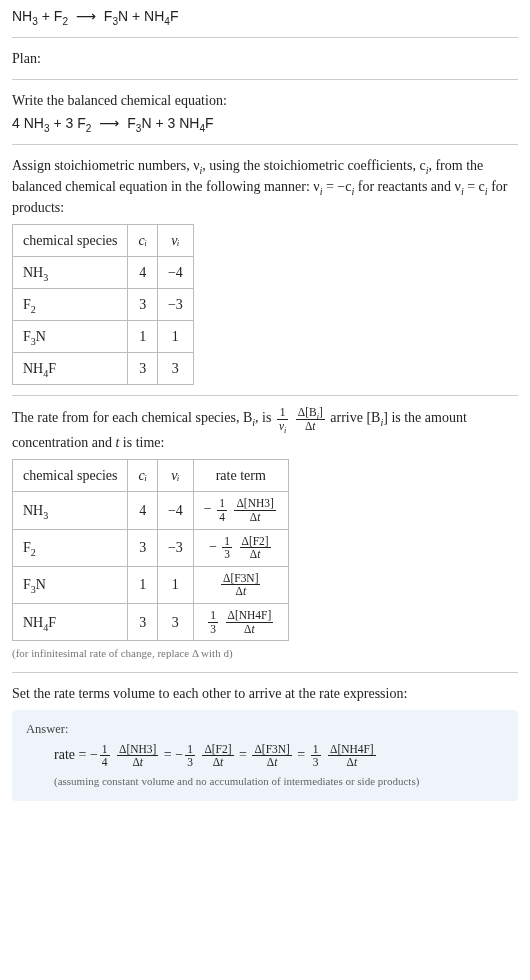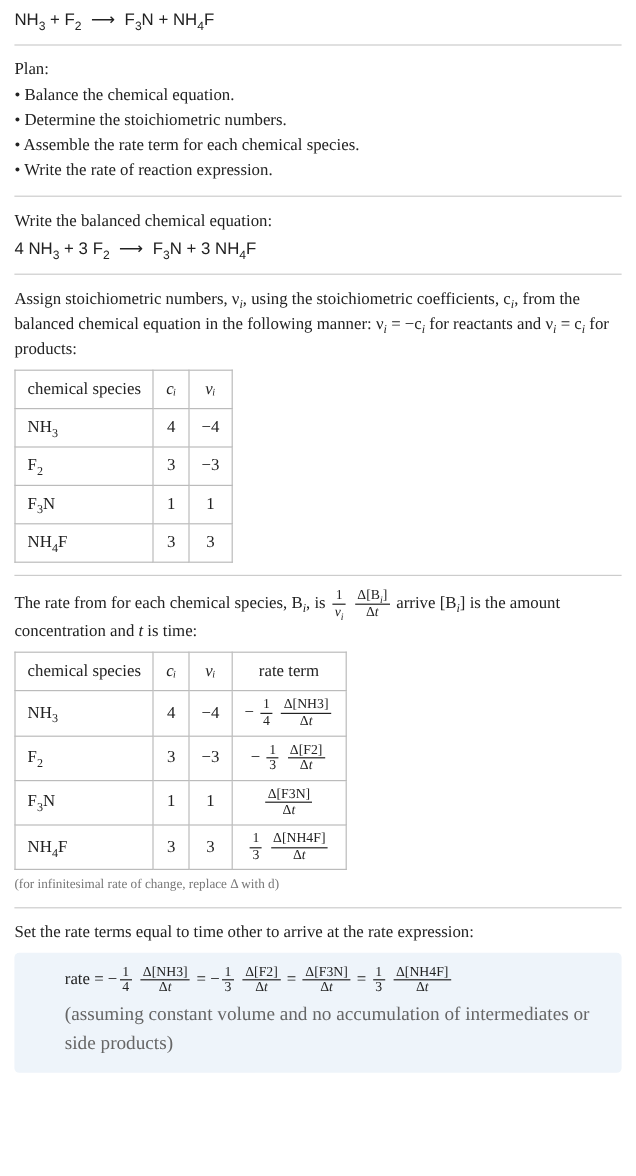--- a/index.html
+++ b/index.html
@@ -48,21 +48,21 @@
 .frac .den { display: block; padding: 0 2px; }
 .small-note { color: #777; font-size: 11px; margin-top: 4px; }
 .answer-box {
   background: #eef4fa;
   border-radius: 4px;
   padding: 10px 14px 12px 14px;
   margin-top: 6px;
 }
 .answer-box .label { font-size: 12.5px; color: #444; margin-bottom: 4px; }
 .answer-box .row { padding-left: 28px; white-space: nowrap; }
-.answer-box .assume { font-size: 16px; color: #666; padding-left: 28px; margin-top: 4px; }
+.answer-box .assume { font-size: 11px; color: #666; padding-left: 28px; margin-top: 4px; }
 .ital { font-style: italic; }
 .rate-intro, .stoich-intro, .set-intro, .bal-intro, .prompt { margin-bottom: 2px; }
 </style>
 </head>
 <body>
 
 <div class="prompt">
   <div class="eq">
     <span><span>NH</span><sub>3</sub></span>
     <span> + </span>
@@ -71,26 +71,20 @@
     <span><span>F</span><sub>3</sub><span>N</span></span>
     <span> + </span>
     <span><span>NH</span><sub>4</sub><span>F</span></span>
   </div>
 </div>
 
 <hr>
 
 <div>
   <div>Plan:</div>
-  <div class="plan-list">
-    <div>• Balance the chemical equation.</div>
-    <div>• Determine the stoichiometric numbers.</div>
-    <div>• Assemble the rate term for each chemical species.</div>
-    <div>• Write the rate of reaction expression.</div>
-  </div>
 </div>
 
 <hr>
 
 <div class="bal-intro">Write the balanced chemical equation:</div>
 <div class="eq">
   <span>4 </span><span><span>NH</span><sub>3</sub></span>
   <span> + </span>
   <span>3 </span><span><span>F</span><sub>2</sub></span>
   <span class="arrow">⟶</span>
@@ -188,23 +182,24 @@
       <span class="frac"><span class="num">1</span><span class="den">3</span></span>
       <span class="frac"><span class="num">Δ[NH4F]</span><span class="den"><span>Δ</span><span class="ital">t</span></span></span>
     </td>
   </tr>
 </tbody>
   </table>
 <div class="small-note">(for infinitesimal rate of change, replace Δ with d)</div>
 
 <hr>
 
-<div class="set-intro">Set the rate terms equal to time other to arrive at the rate expression:</div>
+<div class="set-intro">Set the rate terms volume to each other to arrive at the rate expression:</div>
 
 <div class="answer-box">
+  <div class="label">Answer:</div>
   <div class="row">
     <span>rate = </span>
     <span>−</span><span class="frac"><span class="num">1</span><span class="den">4</span></span>
     <span class="frac"><span class="num">Δ[NH3]</span><span class="den"><span>Δ</span><span class="ital">t</span></span></span>
     <span> = </span>
     <span>−</span><span class="frac"><span class="num">1</span><span class="den">3</span></span>
     <span class="frac"><span class="num">Δ[F2]</span><span class="den"><span>Δ</span><span class="ital">t</span></span></span>
     <span> = </span>
     <span class="frac"><span class="num">Δ[F3N]</span><span class="den"><span>Δ</span><span class="ital">t</span></span></span>
     <span> = </span>

